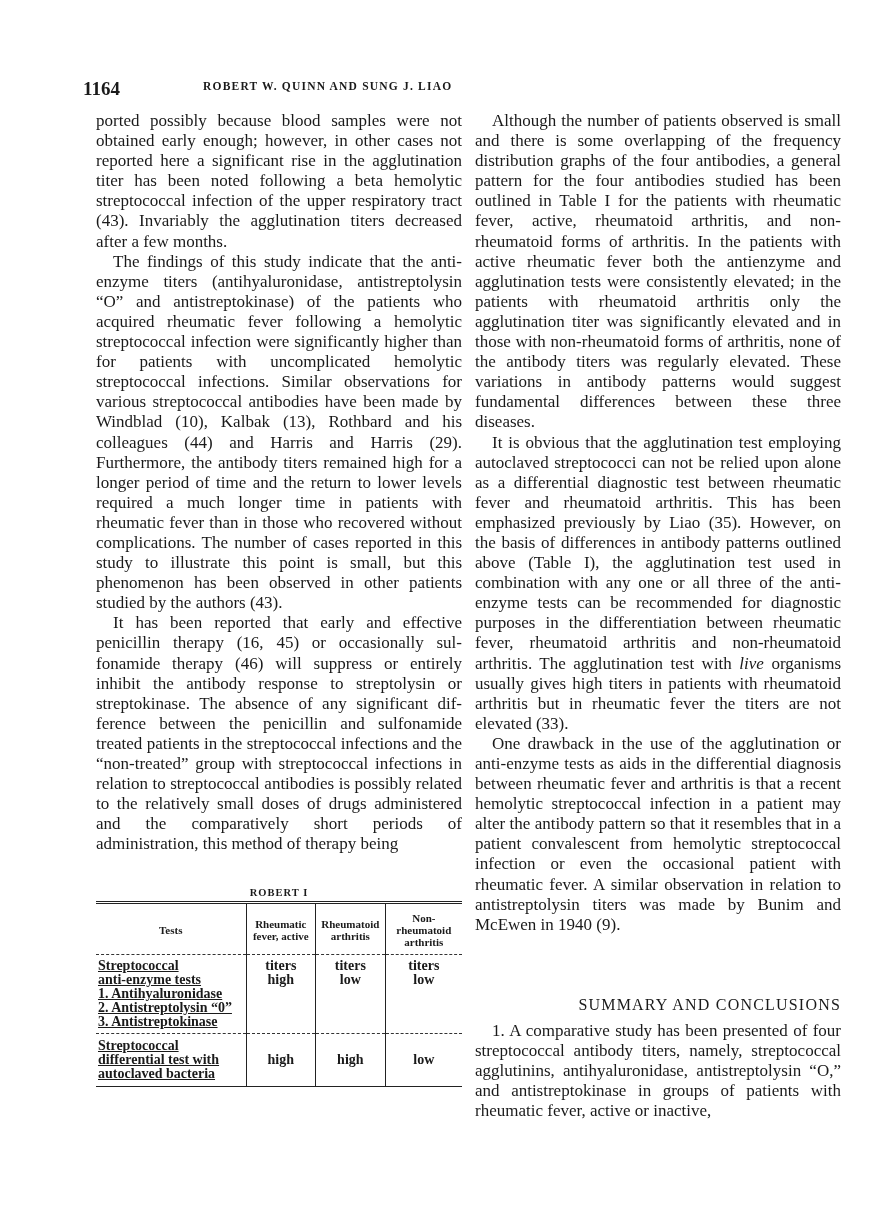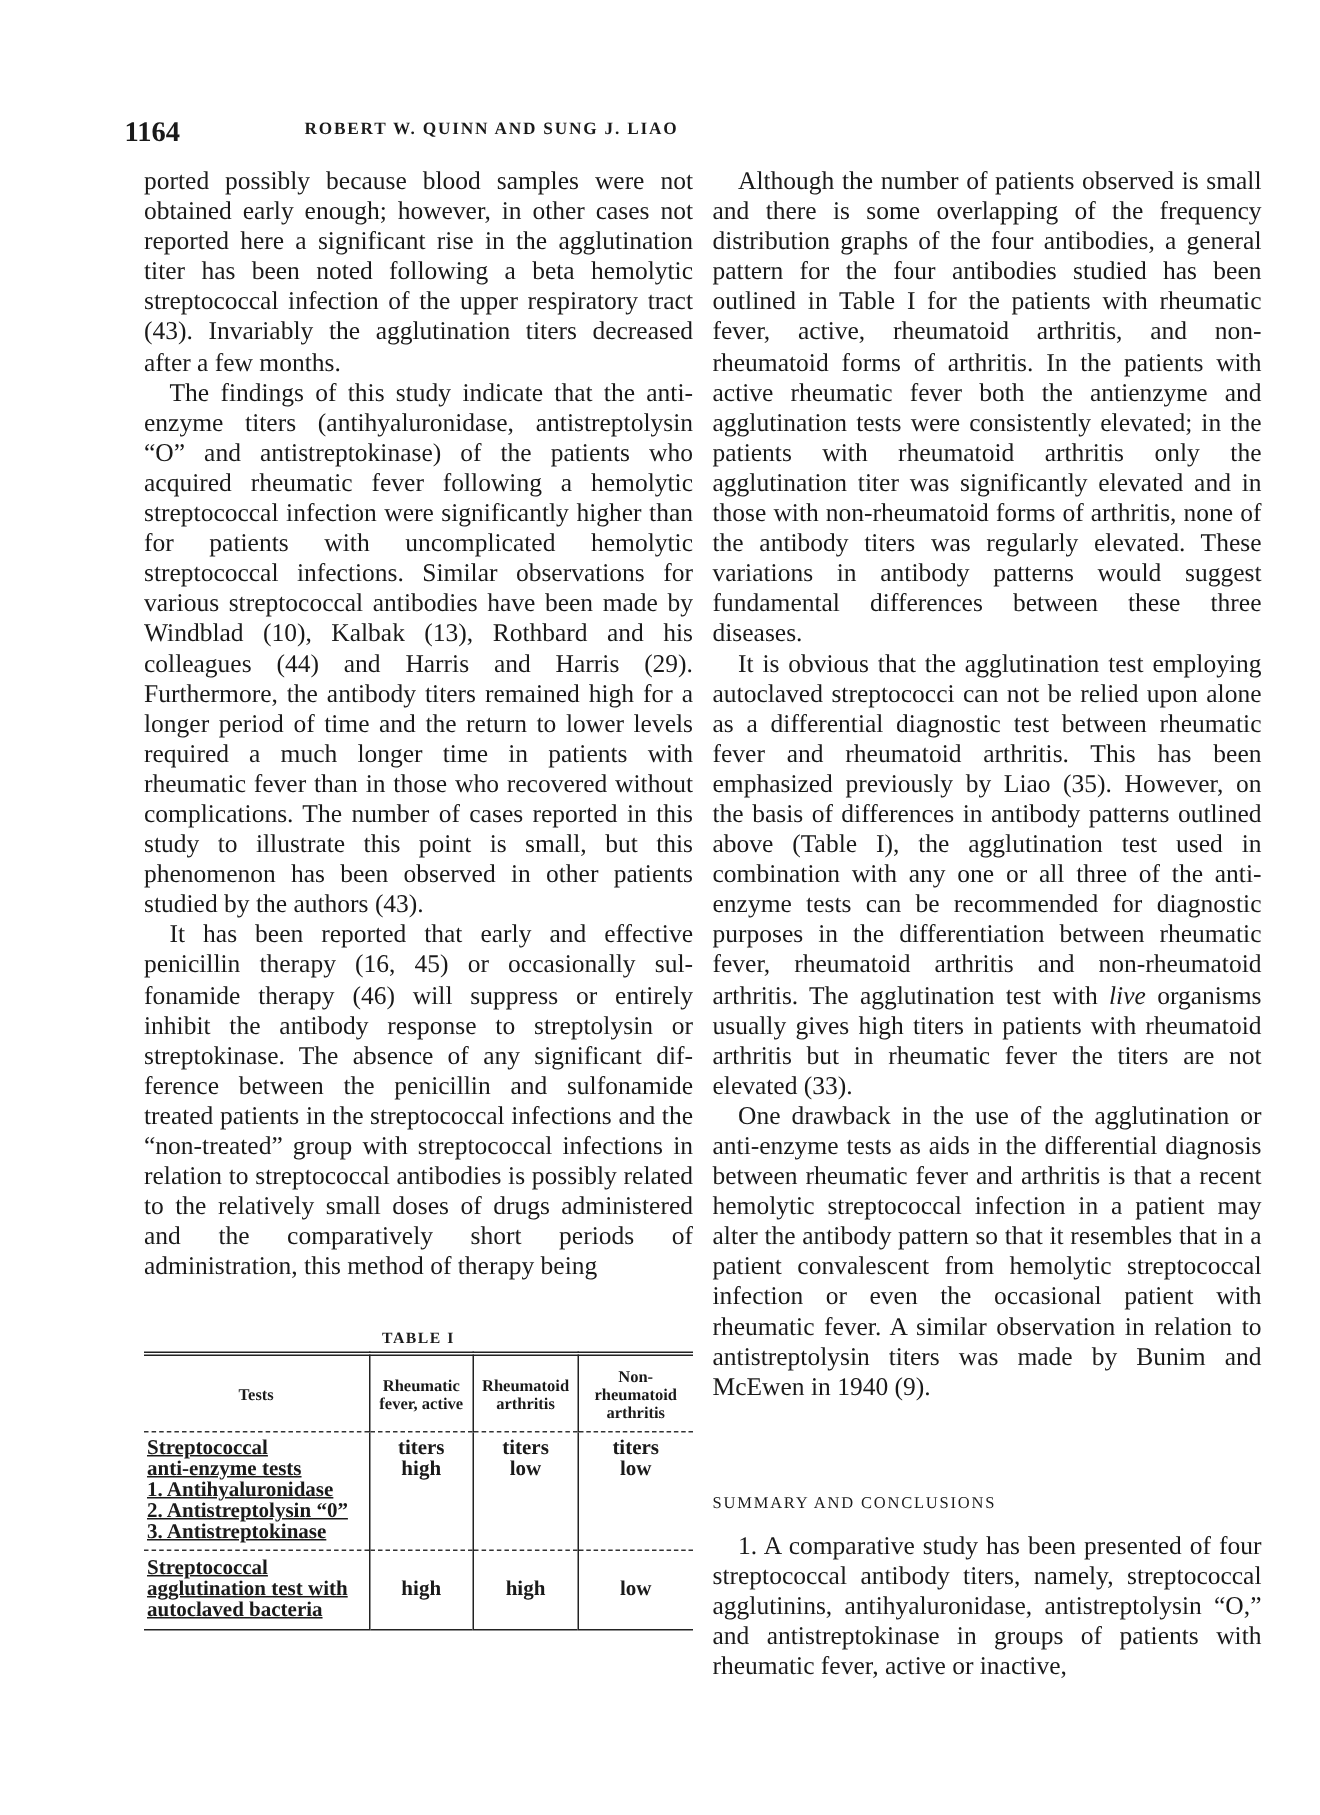--- a/index.html
+++ b/index.html
@@ -49,43 +49,43 @@
     vertical-align: top; text-align: center;
   }
   table.data th + th, table.data td + td { border-left: 1.5px solid #222; }
   table.data tr.r1 td { border-bottom: 1px dashed #333; }
   table.data td.test { text-align: left; padding-left: 2px; }
   table.data td .titer-top { display: block; }
   table.data tr.r2 td { vertical-align: middle; padding-top: 5px; padding-bottom: 5px; }
   .test-line { display: block; white-space: nowrap; text-decoration: underline; }
 
   .summary-heading {
-    position: absolute; left: 475px; top: 996px; width: 366px; text-align: left;
-    font-size: 11px; letter-spacing: 1.2px;
+    position: absolute; left: 475px; top: 996px; width: 366px; text-align: right;
+    font-size: 16px; letter-spacing: 1.2px;
   }
   .col-right-2 { position: absolute; left: 475px; top: 1021px; width: 366px;
     font-size: 17px; line-height: 20.1px; text-align: justify; }
   .col-right-2 p { margin: 0; text-indent: 17px; }
 </style>
 </head>
 <body>
 
 <div class="header">
   <span class="page-num">1164</span>
   <span class="running-head">ROBERT W. QUINN AND SUNG J. LIAO</span>
 </div>
 
 <div class="col col-left">
   <p>ported possibly because blood samples were not obtained early enough; however, in other cases not reported here a significant rise in the aggluti­nation titer has been noted following a beta hemo­lytic streptococcal infection of the upper respira­tory tract (43). Invariably the agglutination titers decreased after a few months.</p>
   <p class="indent">The findings of this study indicate that the anti-enzyme titers (antihyaluronidase, antistrepto­lysin “O” and antistreptokinase) of the patients who acquired rheumatic fever following a hemoly­tic streptococcal infection were significantly higher than for patients with uncomplicated hemolytic streptococcal infections. Similar observations for various streptococcal antibodies have been made by Windblad (10), Kalbak (13), Rothbard and his colleagues (44) and Harris and Harris (29). Furthermore, the antibody titers remained high for a longer period of time and the return to lower levels required a much longer time in patients with rheumatic fever than in those who recovered with­out complications. The number of cases reported in this study to illustrate this point is small, but this phenomenon has been observed in other pa­tients studied by the authors (43).</p>
   <p class="indent">It has been reported that early and effective penicillin therapy (16, 45) or occasionally sul­fonamide therapy (46) will suppress or entirely inhibit the antibody response to streptolysin or streptokinase. The absence of any significant dif­ference between the penicillin and sulfonamide treated patients in the streptococcal infections and the “non-treated” group with streptococcal infec­tions in relation to streptococcal antibodies is pos­sibly related to the relatively small doses of drugs administered and the comparatively short periods of administration, this method of therapy being</p>
 </div>
 
 <div class="table-block">
-  <div class="table-label">TABLE I</div>
+  <div class="table-label">ROBERT I</div>
   <table class="data">
     <thead>
       <tr>
         <th style="width:41%">Tests</th>
         <th style="width:19%">Rheumatic fever, active</th>
         <th style="width:19%">Rheumatoid arthritis</th>
         <th style="width:21%">Non-rheumatoid arthritis</th>
       </tr>
     </thead>
     <tbody>
@@ -106,21 +106,21 @@
           <span>low</span>
         </td>
         <td>
           <span class="titer-top">titers</span>
           <span>low</span>
         </td>
       </tr>
       <tr class="r2">
         <td class="test">
           <span class="test-line">Streptococcal</span>
-          <span class="test-line">agglutination test with</span>
+          <span class="test-line">differential test with</span>
           <span class="test-line">autoclaved bacteria</span>
         </td>
         <td>high</td>
         <td>high</td>
         <td>low</td>
       </tr>
     </tbody>
   </table>
 </div>
 

